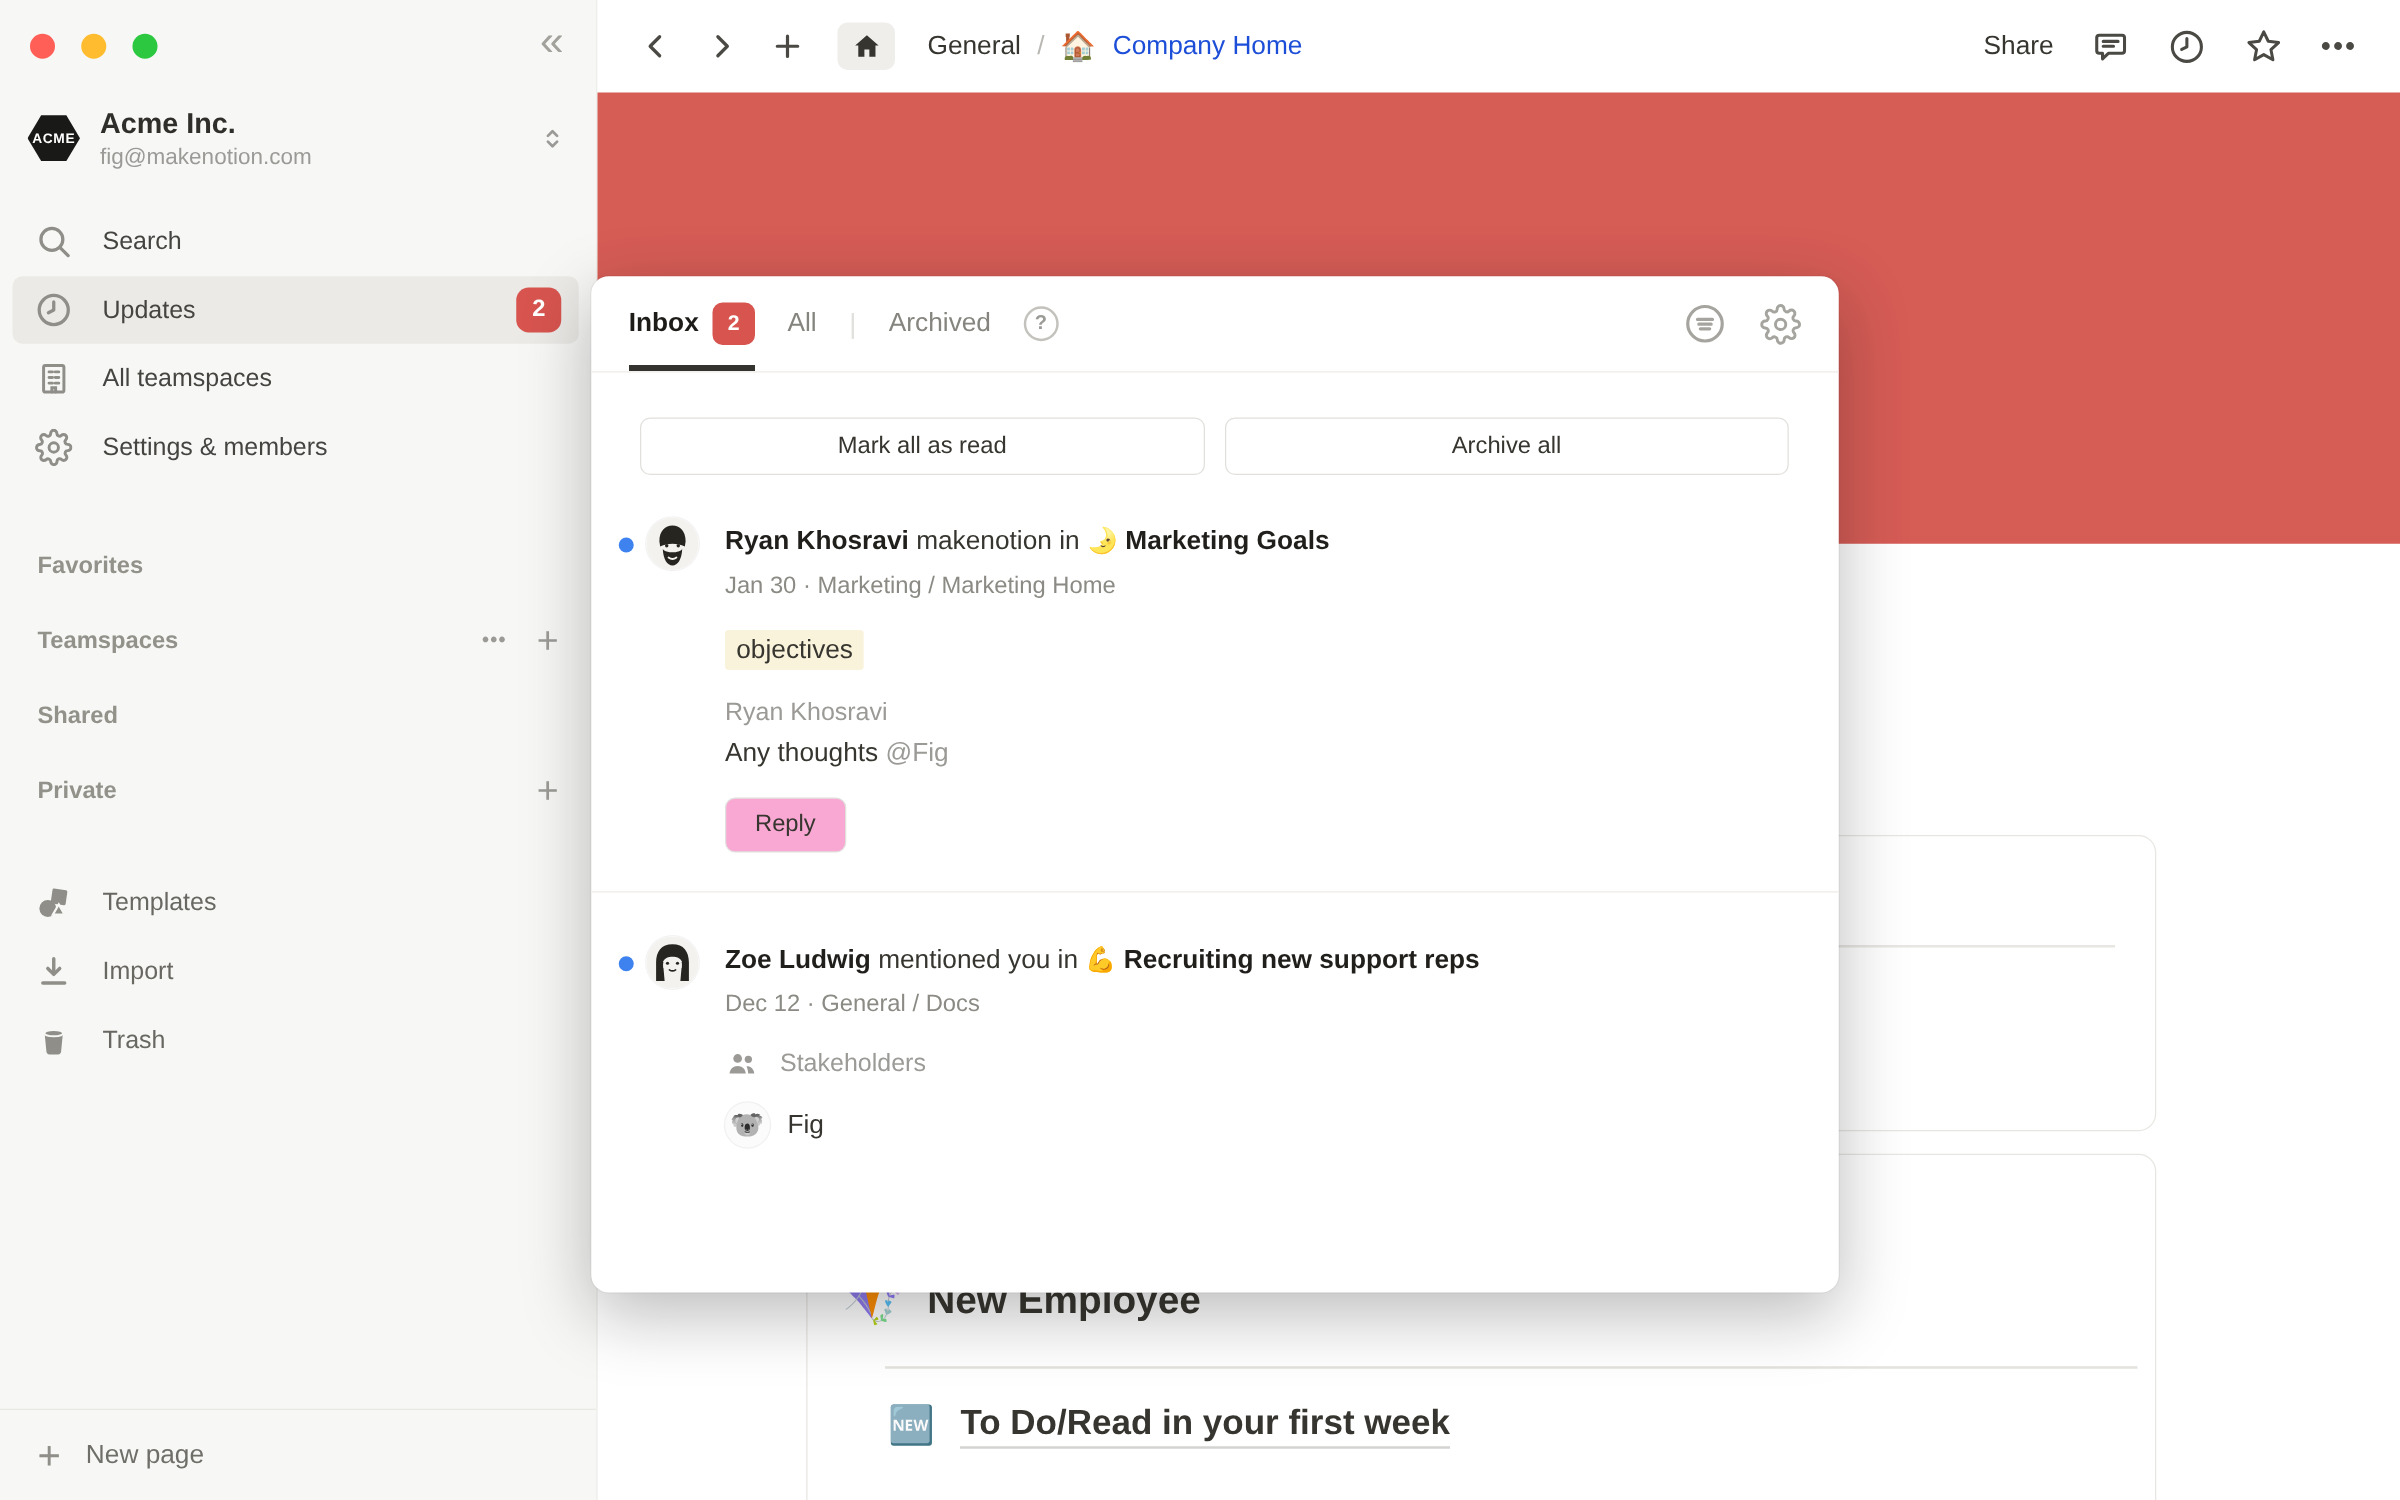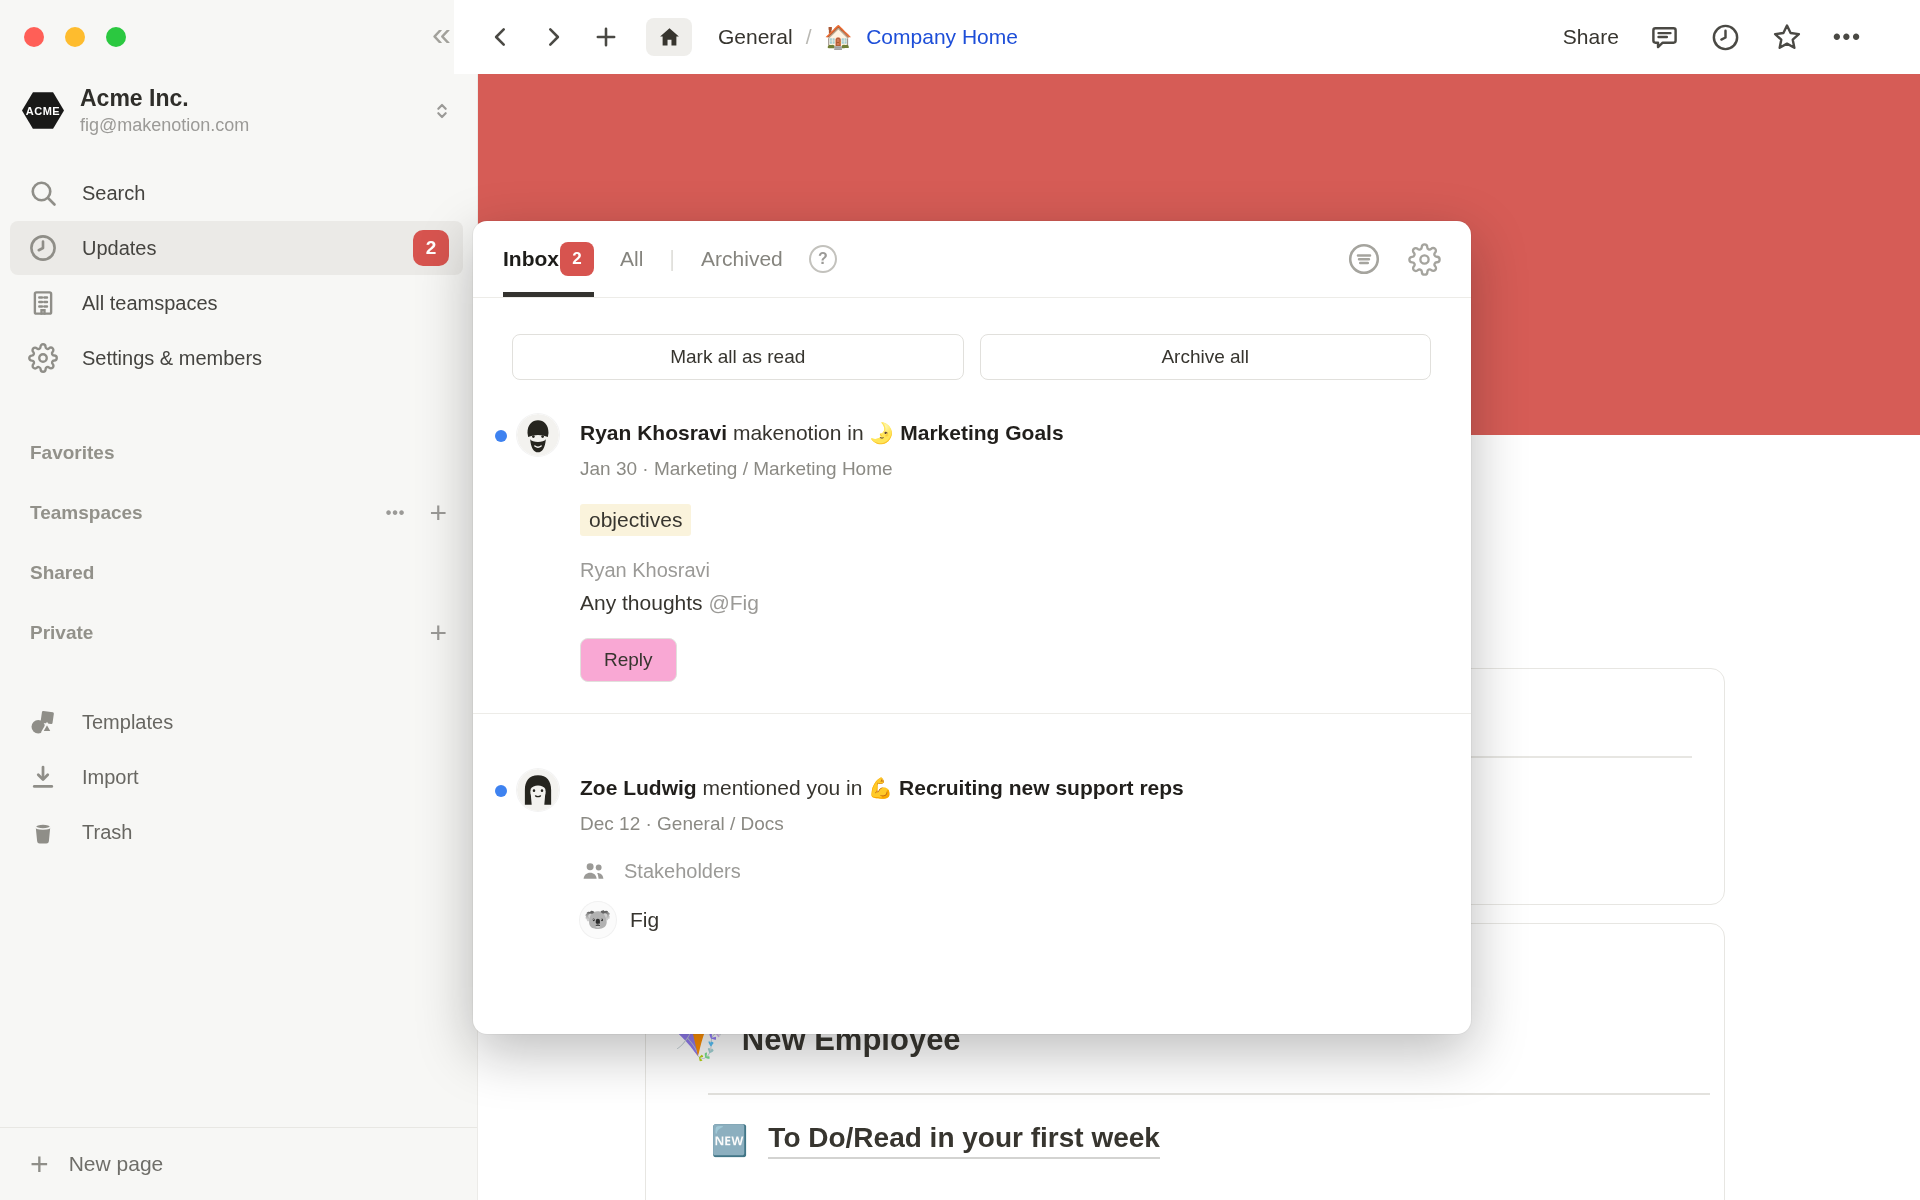--- a/index.html
+++ b/index.html
@@ -38,21 +38,21 @@
   .sect-plus { font-size:30px; font-weight:300; color:#9B9A97; line-height:1; cursor:pointer; }
 
   .side-tools { position:absolute; left:0; right:0; top:694px; }
   .side-tools .slabel { color:#686762; }
 
   .newpage { position:absolute; left:0; right:0; bottom:0; height:73px; border-top:1px solid #E8E7E3; display:flex; align-items:center; padding:0 30px; gap:20px; cursor:pointer; background:#F7F7F5; }
   .np-plus { font-size:32px; font-weight:300; color:#8F8E88; line-height:1; }
   .np-label { font-size:21px; font-weight:500; color:#6F6E69; }
 
   
-  .topbar { position:absolute; left:454px; top:0; width:1442px; height:74px; background:#fff; display:flex; align-items:center; padding:0 34px; }
+  .topbar { position:absolute; left:478px; top:0; width:1442px; height:74px; background:#fff; display:flex; align-items:center; padding:0 34px; }
   .tb-left { display:flex; align-items:center; gap:26px; }
   .tb-ic { color:#4A4944; cursor:pointer; display:flex; align-items:center; justify-content:center; }
   .home-btn { width:46px; height:38px; border-radius:8px; background:#EFEEEB; display:flex; align-items:center; justify-content:center; cursor:pointer; }
   .crumb { display:flex; align-items:center; gap:13px; font-size:21px; }
   .crumb-root { color:#37352F; cursor:pointer; }
   .crumb-sep { color:#B9B8B3; }
   .crumb-emoji { font-size:23px; }
   .crumb-page { color:#1d4ed8; cursor:pointer; }
   .tb-right { margin-left:auto; display:flex; align-items:center; gap:30px; }
   .share { font-size:21px; color:#37352F; cursor:pointer; }
@@ -70,37 +70,37 @@
   .cb-div { position:absolute; left:62px; right:14px; top:169px; height:1.5px; background:#E3E2DE; }
   .cb-linkrow { position:absolute; left:65px; top:198px; display:flex; align-items:center; gap:20px; }
   .cb-linkemoji { font-size:30px; line-height:1; }
   .cb-link { font-size:28px; font-weight:600; color:#37352F; border-bottom:2px solid rgba(55,53,47,.22); padding-bottom:3px; cursor:pointer; }
 
   
   .modal { position:absolute; left:473px; top:221px; width:998px; height:813px; background:#fff; border-radius:14px;
            box-shadow:0 0 0 1px rgba(15,15,15,.04), 0 18px 55px rgba(15,15,15,.28); z-index:20; overflow:hidden; }
   .m-header { height:77px; display:flex; align-items:center; padding:0 30px; border-bottom:1px solid #EDECE8; }
   .m-tabs { display:flex; align-items:center; gap:26px; height:100%; }
-  .tab { height:100%; display:flex; align-items:center; gap:1px; font-size:21px; color:#85847E; cursor:pointer; }
+  .tab { height:100%; display:flex; align-items:center; gap:11px; font-size:21px; color:#85847E; cursor:pointer; }
   .tab.active { color:#1D1C19; font-weight:700; box-shadow:inset 0 -5px 0 0 #34332F; }
   .tab-badge { min-width:34px; height:34px; border-radius:8px; background:#D7544F; color:#fff; font-size:17px; font-weight:700;
                display:flex; align-items:center; justify-content:center; padding:0 7px; }
   .tab-sep { color:#E1E0DC; font-size:22px; }
   .help-circle { width:28px; height:28px; border-radius:50%; border:2px solid #C3C2BD; color:#9B9A97; font-size:16px; font-weight:700;
                  display:flex; align-items:center; justify-content:center; cursor:pointer; }
   .m-hicons { margin-left:auto; display:flex; align-items:center; gap:26px; color:#A5A49E; }
   .m-hicons .tb-ic { color:#A5A49E; }
 
   .m-actions { display:flex; gap:16px; padding:36px 40px 0 39px; }
   .m-btn { flex:1; height:46px; background:#fff; border:1px solid #E1E0DC; border-radius:8px; font-size:19px; font-weight:500;
            color:#37352F; cursor:pointer; font-family:inherit; }
 
   .notif { position:relative; padding:0 44px 0 107px; }
   .notif1 { margin-top:37px; }
-  .notif2 { margin-top:58px; }
+  .notif2 { margin-top:38px; }
   .ndot { position:absolute; left:22px; top:13px; width:12px; height:12px; border-radius:50%; background:#3E82F0; }
   .navatar { position:absolute; left:44px; top:-3px; width:42px; height:42px; border-radius:50%; overflow:hidden; box-shadow:0 0 0 1px rgba(0,0,0,.05); }
   .nline1 { font-size:21px; line-height:31px; color:#37352F; max-width:680px; }
   .nb { font-weight:700; color:#211F1C; }
   .nemoji { font-size:20px; }
   .nmeta { margin-top:9px; font-size:19px; color:#8B8A84; }
   .nhighlight { display:inline-block; margin-top:24px; padding:4px 9px; background:#FAF3DC; border-radius:3px; font-size:21px; color:#37352F; }
   .nauthor { margin-top:23px; font-size:20px; color:#9B9A97; }
   .ncomment { margin-top:9px; font-size:21px; color:#37352F; }
   .nmention { color:#9B9A97; cursor:pointer; }

